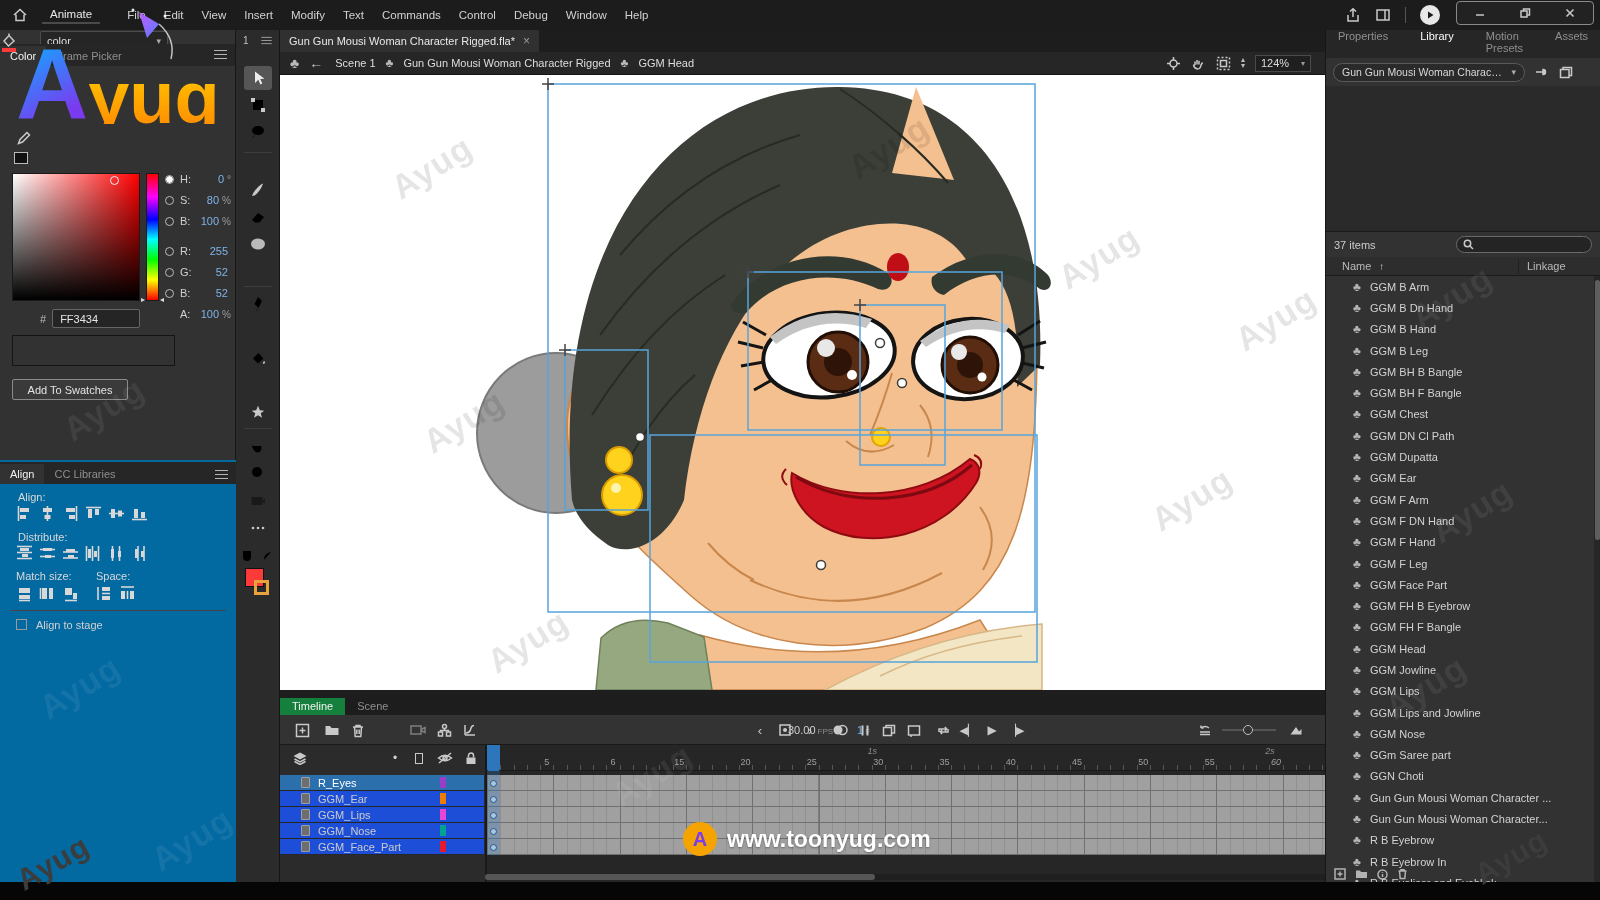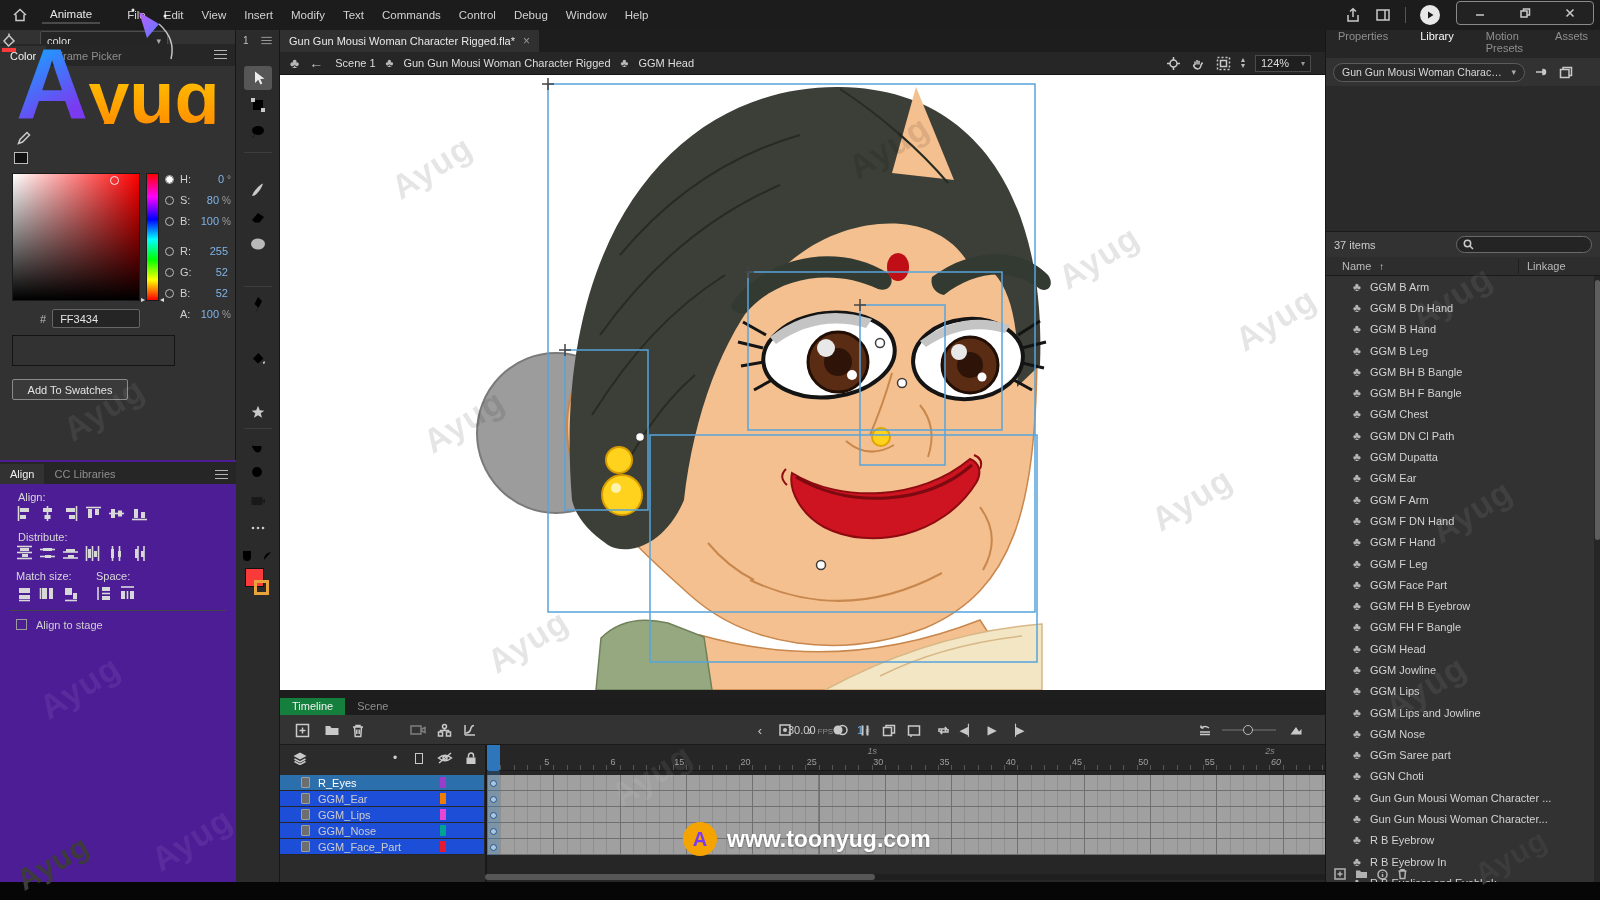--- a/index.html
+++ b/index.html
@@ -38,21 +38,21 @@
 #hex-row{left:40px;top:279px;display:flex;align-items:center}
 #hex-hash{color:#bbb;margin-right:6px}
 #hex-field{width:88px;height:19px;background:#252525;border:1px solid #666;border-radius:2px;color:#e5e5e5;font-size:11px;padding-left:7px;font-family:"Liberation Sans",sans-serif}
 #cur-swatch{left:12px;top:305px;width:163px;height:31px;border:1px solid #141414}
 #add-swatch{left:12px;top:349px;width:116px;height:21px;background:#3a3a3a;border:1px solid #8a8a8a;border-radius:2px;color:#e3e3e3;font-size:11px}
 #fill-row{left:12px;top:73px;width:212px;height:22px;display:flex;align-items:center}
 #type-select{margin-left:22px;width:128px;height:20px;background:#252525;border:1px solid #4c4c4c;border-radius:2px;display:flex;align-items:center;padding:0 6px;color:#ddd}
 #type-select .cv{margin-left:auto;color:#aaa;font-size:9px}
 
 
-#align-panel{left:0;top:460px;width:236px;height:422px;background:#4c1d95}
+#align-panel{left:0;top:460px;width:236px;height:422px;background:#0369a1}
 .sec-label{position:absolute;color:#d8d8d8;font-size:11px}
 .arow{position:absolute;display:flex;gap:6px}
 .aic{width:17px;height:17px;display:flex;align-items:center;justify-content:center}
 .aic svg{display:block}
 .aic rect,.aic line{fill:#d8d8d8;stroke:none}
 .aic line{stroke:#d8d8d8;stroke-width:1.6}
 #align-div{left:10px;top:610px;width:216px;border-top:1px solid #454545}
 #stage-chk{left:16px;top:619px;width:11px;height:11px;border:1.5px solid #9a9a9a;background:transparent}
 #stage-lbl{left:36px;top:619px;color:#d0d0d0}
 

